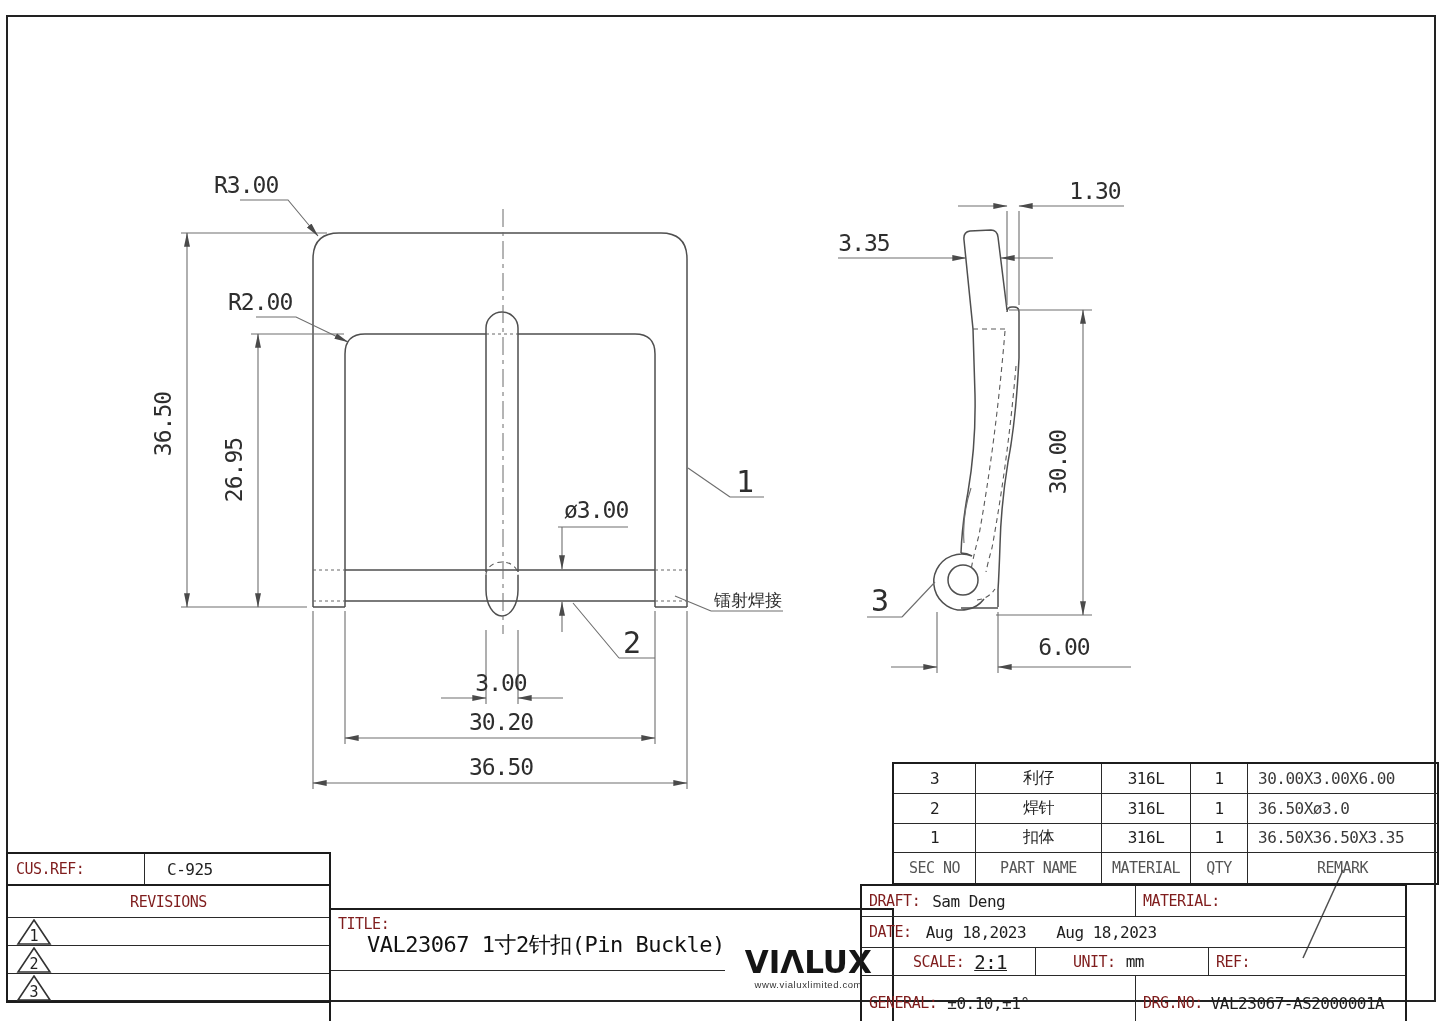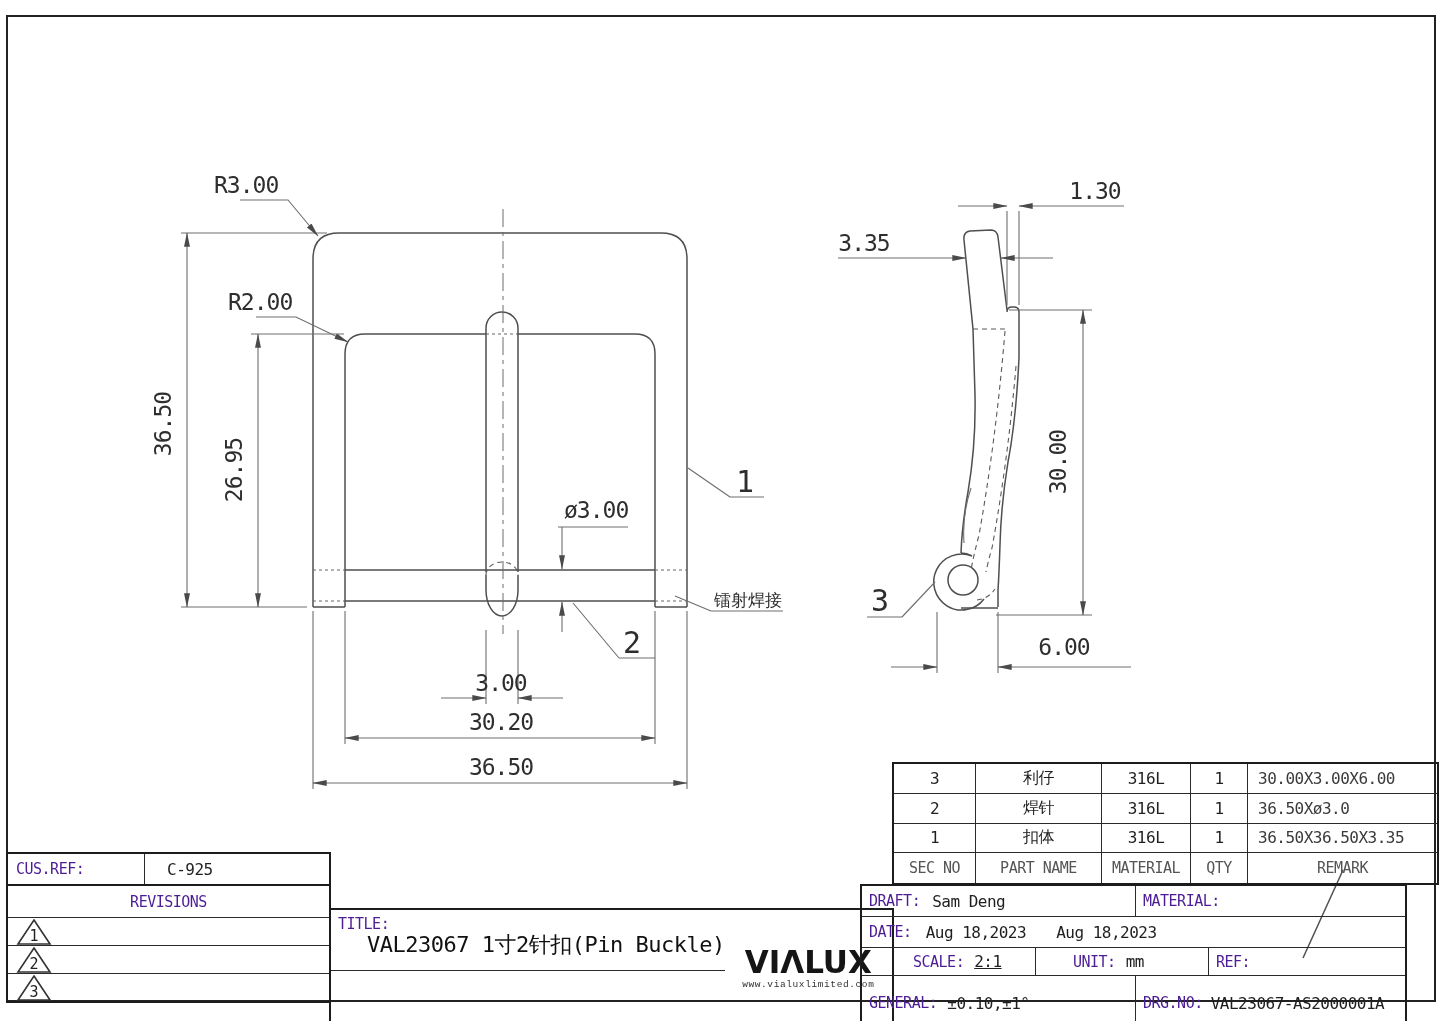--- a/index.html
+++ b/index.html
@@ -14,39 +14,39 @@
   .dot{stroke:#666;stroke-width:1;fill:none;stroke-dasharray:3 3;}
   .cl{stroke:#6a6a6a;stroke-width:1;fill:none;stroke-dasharray:18 5 4 5;}
   .dim{stroke:#6e6e6e;stroke-width:1.1;fill:none;}
   text.dimtxt{font-family:"DejaVu Sans Mono",monospace;font-size:23px;fill:#2e2e2e;letter-spacing:-1px;}
   text.balloon{font-size:30px;}
   text.cjk{font-size:17px;letter-spacing:0;}
 
   
   .blk{position:absolute;box-sizing:border-box;border:2px solid #1c1c1c;z-index:2;background:transparent;}
   .cad{font-family:"DejaVu Sans Mono","Liberation Mono",monospace;font-size:16px;letter-spacing:-0.5px;color:#1f1f1f;}
-  .lbl{font-size:15px;color:#4c1d95;}
+  .lbl{font-size:15px;color:#7f1d1d;}
   .cell{box-sizing:border-box;display:flex;align-items:center;}
   .bR{border-right:1.5px solid #2a2a2a;}
   .bB{border-bottom:1.5px solid #2a2a2a;}
   .ctr{justify-content:center;text-align:center;}
 
   
   .ptable{display:grid;grid-template-columns:82px 126px 89px 57px 1fr;grid-template-rows:repeat(4,1fr);}
   .ptable .cell{padding:0 6px;}
   .phead{color:#555;font-size:15px;}
 
   
   .trow{display:flex;box-sizing:border-box;}
 
   .rev-tri{margin-left:8px;}
 
   .logo{font-family:"DejaVu Sans","Liberation Sans",sans-serif;font-weight:800;font-size:31px;
         letter-spacing:0px;color:#151515;line-height:1;transform:scaleY(1.05);}
-  .site{font-family:Liberation Mono, monospace;font-size:9.5px;color:#333;letter-spacing:0.6px;margin-top:2px;}
+  .site{font-family:Liberation Sans, sans-serif;font-size:9.5px;color:#333;letter-spacing:0.6px;margin-top:2px;}
   .title-val{font-size:22px;letter-spacing:-0.5px;color:#111;margin-left:36px;}
 </style>
 </head>
 <body>
 
 <div class="sheet">
 
   <div class="frame"></div>
 
   <svg class="views" viewBox="0 0 1445 1021">
@@ -271,21 +271,21 @@
     <div class="trow bB" style="height:31px;">
       <div class="cell cad" style="flex:1;padding-left:7px;gap:14px;">
         <span class="lbl">DATE:</span>
         <span>Aug 18,2023</span>
         <span style="margin-left:16px;">Aug 18,2023</span>
       </div>
     </div>
     <div class="trow bB" style="height:28px;">
       <div class="cell cad bR" style="width:130px;padding-left:7px;gap:10px;margin-left:44px;">
         <span class="lbl">SCALE:</span>
-        <span style="font-size:16px;text-decoration:underline;">2:1</span>
+        <span style="font-size:19px;text-decoration:underline;">2:1</span>
       </div>
       <div class="cell cad bR" style="width:143px;padding-left:7px;gap:10px;margin-left:30px;">
         <span class="lbl">UNIT:</span>
         <span>mm</span>
       </div>
       <div class="cell cad" style="flex:1;padding-left:7px;">
         <span class="lbl">REF:</span>
       </div>
     </div>
     <div class="trow" style="flex:1;">

